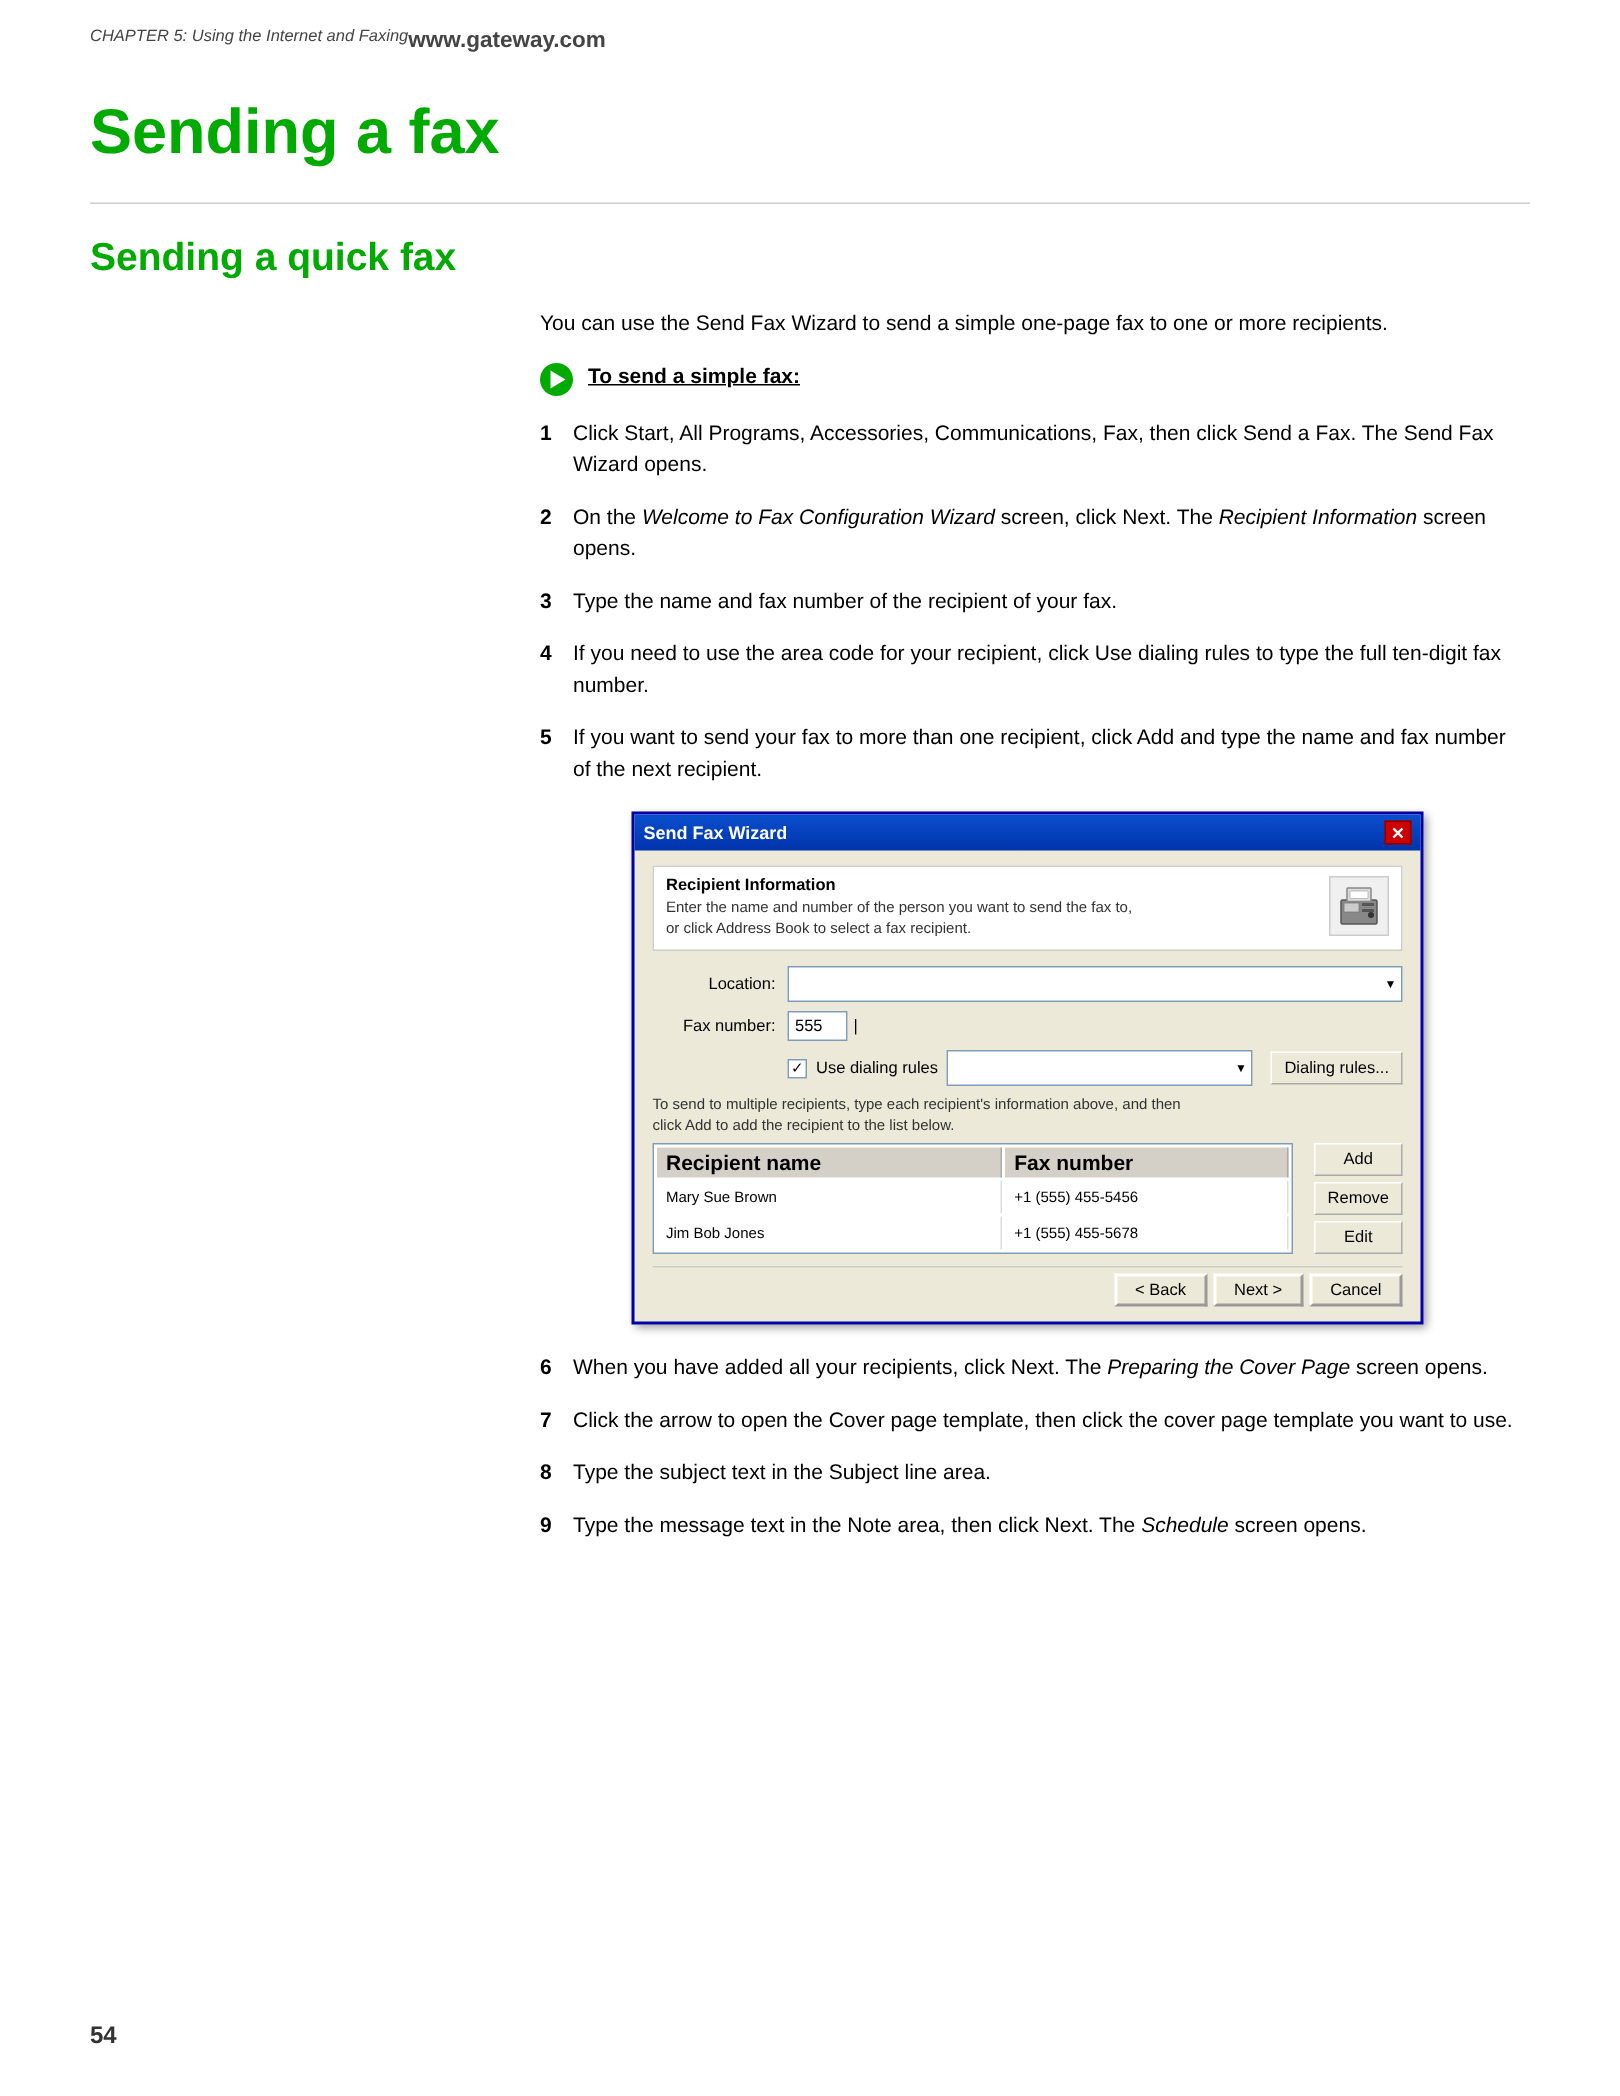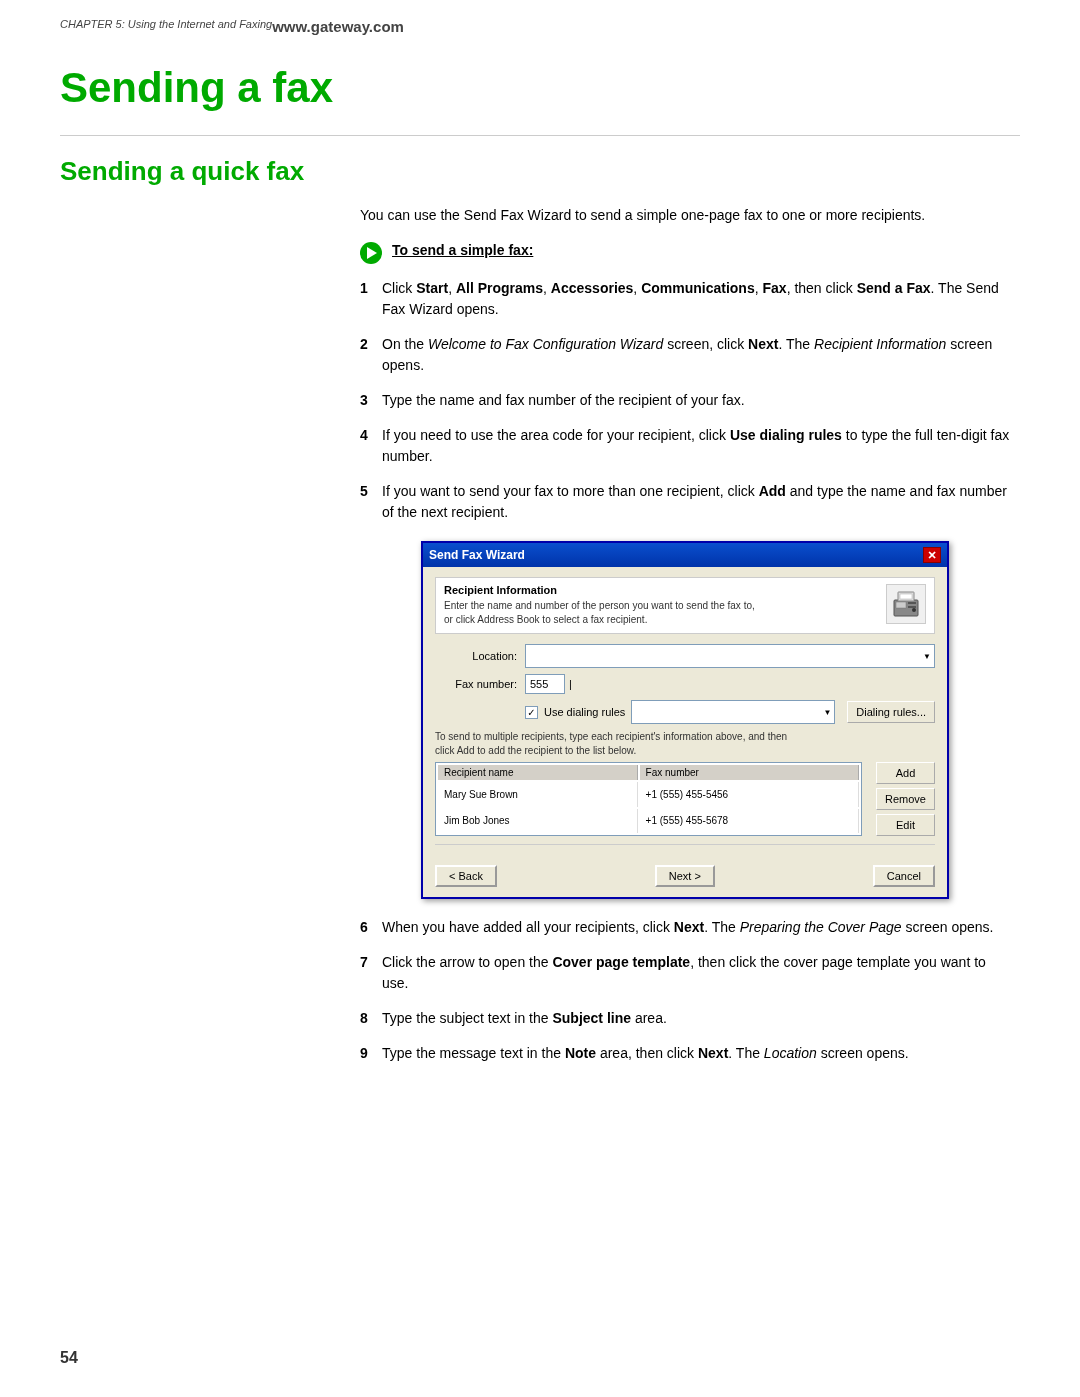--- a/index.html
+++ b/index.html
@@ -114,21 +114,21 @@
     }
     .step-number {
       font-weight: bold;
       min-width: 22px;
       flex-shrink: 0;
     }
     .step-text {
       flex: 1;
     }
     .step-text b {
-      font-weight: bold;
+      font-weight: normal;
     }
     .step-text i {
       font-style: italic;
     }
 
     
     .dialog-container {
       margin: 18px 0 18px 0;
       display: flex;
       justify-content: center;
@@ -328,40 +328,40 @@
       background: #fff;
       font-size: 10px;
     }
     .recipient-table thead {
       background: #d4d0c8;
     }
     .recipient-table th {
       padding: 2px 6px;
       text-align: left;
       border-right: 1px solid #aaa;
-      font-weight: normal;
-      font-size: 10px;
+      font-weight: bold;
+      font-size: 14px;
     }
     .recipient-table td {
       padding: 1px 6px;
       border-right: 1px solid #ddd;
       font-size: 10px;
     }
     .table-buttons {
       display: flex;
       flex-direction: column;
       gap: 4px;
     }
 
     
     .dialog-bottom {
       display: flex;
-      justify-content: space-between;
+      justify-content: flex-end;
       gap: 4px;
-      padding-top: 20px;
+      padding-top: 4px;
       border-top: 1px solid #ccc;
       margin-top: 8px;
     }
     .dialog-nav-btn {
       background: #ece9d8;
       border: 2px solid;
       border-color: #fff #999 #999 #fff;
       padding: 3px 12px;
       font-size: 11px;
       cursor: pointer;
@@ -542,21 +542,21 @@
         <li class="step-item">
           <span class="step-number">7&nbsp;&nbsp;</span>
           <span class="step-text">Click the arrow to open the <b>Cover page template</b>, then click the cover page template you want to use.</span>
         </li>
         <li class="step-item">
           <span class="step-number">8&nbsp;&nbsp;</span>
           <span class="step-text">Type the subject text in the <b>Subject line</b> area.</span>
         </li>
         <li class="step-item">
           <span class="step-number">9&nbsp;&nbsp;</span>
-          <span class="step-text">Type the message text in the <b>Note</b> area, then click <b>Next</b>. The <i>Location</i> screen opens.</span>
+          <span class="step-text">Type the message text in the <b>Note</b> area, then click <b>Next</b>. The <i>Schedule</i> screen opens.</span>
         </li>
       </ol>
 
   </div>
 </div>
 
 <div class="page-footer">
   <span>54</span>
 </div>
 

